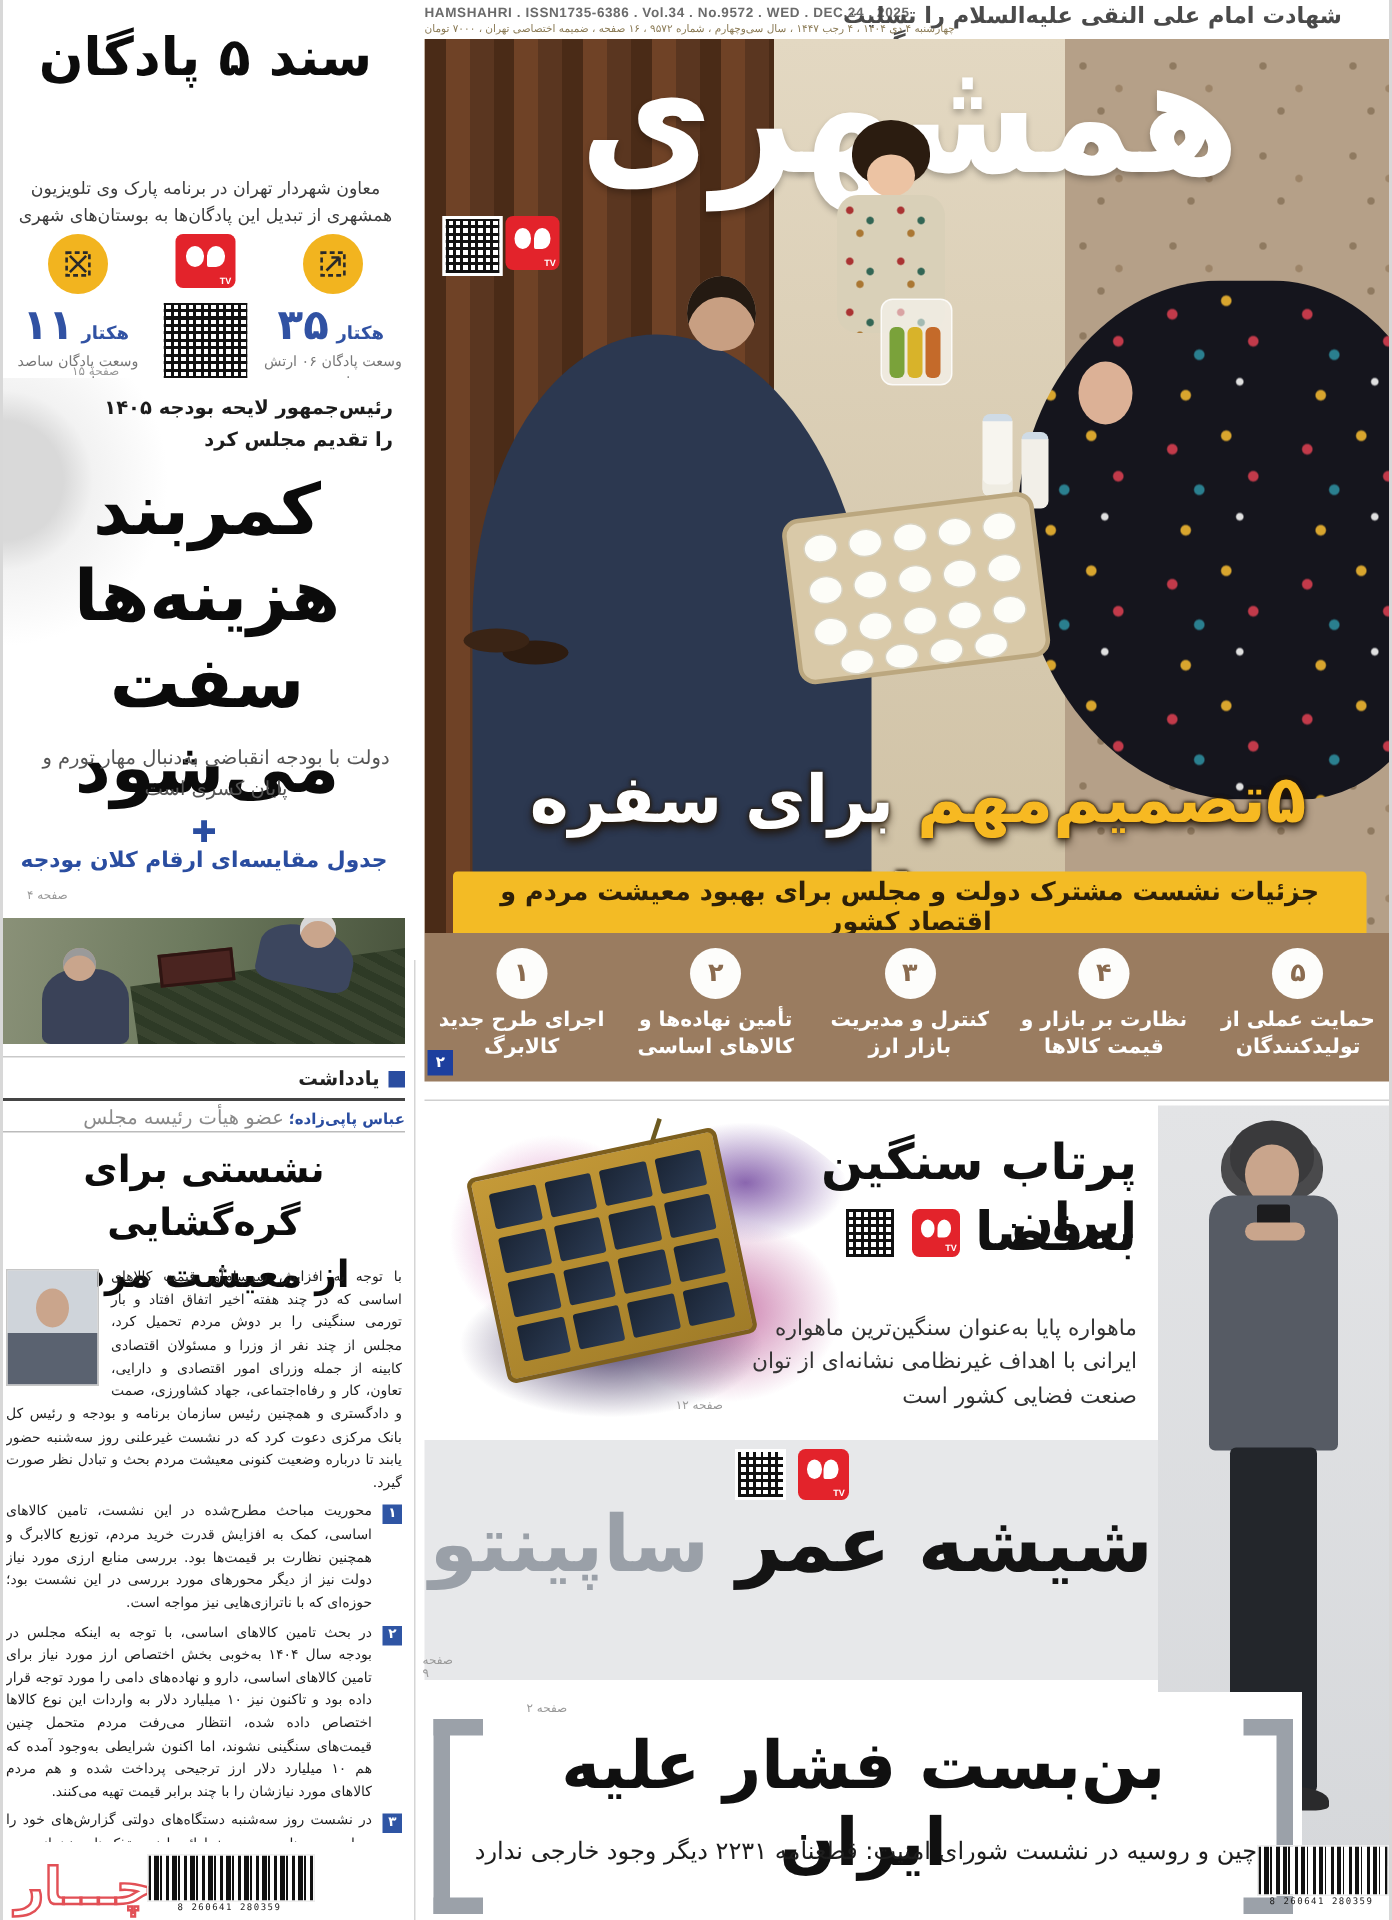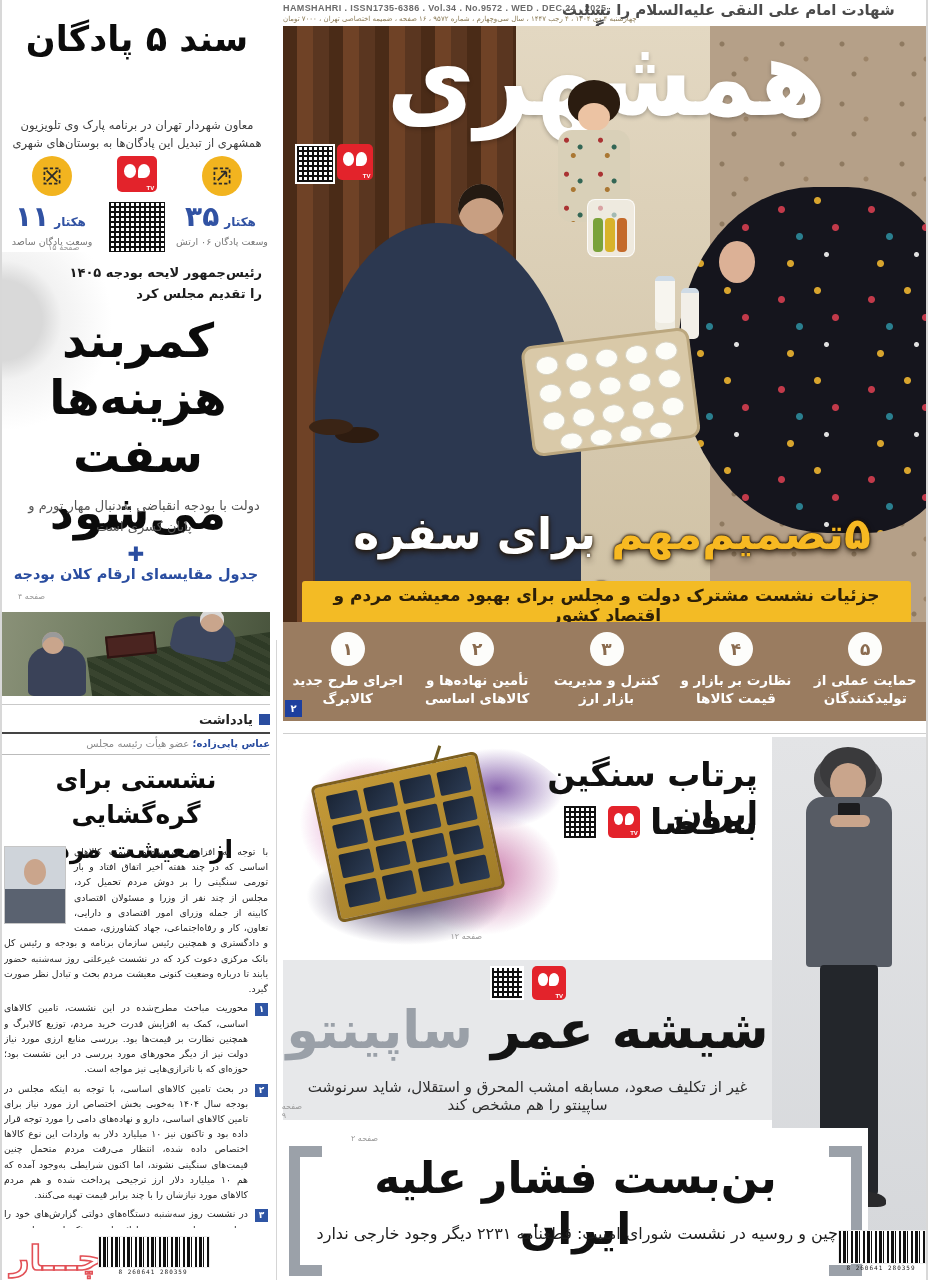--- a/index.html
+++ b/index.html
@@ -147,21 +147,21 @@
   .bd-m2{position:absolute;left:170px;top:6px;width:64px;height:40px;border-radius:40% 50% 20% 20%;background:#3c465e;transform:rotate(12deg);}
   .bd-m2h{position:absolute;left:198px;top:-4px;width:24px;height:24px;border-radius:50%;background:#c9a58c;box-shadow:inset 0 6px 0 #d8d8d8;}
   .bd-case{position:absolute;left:104px;top:22px;width:46px;height:18px;background:#4a2420;border:2px solid #2f1512;transform:rotate(-6deg);}
   
   .note-rule1{left:0;top:640px;width:268px;height:1px;background:#c9c9c9;}
   .note-head{left:0;top:648px;width:268px;display:flex;flex-direction:row-reverse;align-items:center;gap:6px;}
   .note-head .sq{width:11px;height:11px;background:#2a4da0;}
   .note-head .t{font-size:13px;font-weight:bold;color:#222;}
   .note-rule2{left:0;top:668px;width:268px;height:2px;background:#444;}
   .byline{left:0;top:676px;width:268px;text-align:right;font-size:10px;}
-  .byline .n{color:#2a4da0;font-weight:bold;} .byline .r{color:#8a8a8a;font-size:10px;}
+  .byline .n{color:#2a4da0;font-weight:bold;} .byline .r{color:#8a8a8a;font-size:13px;}
   .note-rule3{left:0;top:692px;width:268px;height:1px;background:#bbb;}
   .note-h{left:0;top:700px;width:268px;text-align:center;font-size:25px;font-weight:900;color:#0d0d0d;line-height:1.4;}
   .note-body{left:2px;top:782px;width:264px;height:444px;overflow:hidden;font-size:9.3px;color:#1e1e1e;
      line-height:1.64;text-align:justify;}
   .note-body .ap{float:left;width:60px;height:76px;border:1px solid #c6c6c6;margin:2px 8px 4px 0;
      background:linear-gradient(180deg,#cfd4da 55%,#5a6270 55%);position:relative;}
   .note-body .ap::before{content:"";position:absolute;left:19px;top:12px;width:22px;height:26px;border-radius:50%;background:#caa58c;}
   .note-item{position:relative;padding-right:20px;margin-top:4px;}
   .note-item .nsq{position:absolute;right:0;top:3px;width:13px;height:13px;background:#2f55a4;color:#fff;
      font-size:9px;font-weight:bold;text-align:center;line-height:13px;}
@@ -287,20 +287,21 @@
     <div class="sat-h1 rtl">پرتاب سنگین ایران</div>
     <div class="sat-h2">
       <span class="t rtl">به‌فضا</span>
       <span class="tvlogo" style="width:32px;height:32px;display:inline-block;position:relative;">
           <span class="d1"></span>
           <span class="d2"></span>
           <span class="tv">TV</span>
         </span>
       <span class="qr" style="width:32px;height:32px;display:inline-block;"></span>
     </div>
+    <div class="sat-sub rtl">ماهواره پایا به‌عنوان سنگین‌ترین ماهواره ایرانی با اهداف غیرنظامی نشانه‌ای از توان صنعت فضایی کشور است</div>
     <div class="sat-page">صفحه ۱۲</div>
   </div>
 
   <div class="abs portrait">
     <div class="po-hair"></div>
     <div class="po-face"></div>
     <div class="po-body"></div>
     <div class="po-phone"></div>
     <div class="po-hands"></div>
     <div class="po-legs"></div>
@@ -313,21 +314,20 @@
       <span class="tvlogo" style="width:34px;height:34px;display:inline-block;position:relative;">
           <span class="d1"></span>
           <span class="d2"></span>
           <span class="tv">TV</span>
         </span>
     </div>
     <div class="sap-h rtl">
       <span class="b">شیشه عمر</span>
       <span class="g">ساپینتو</span>
     </div>
-    <div class="sap-sub rtl">غیر از تکلیف صعود، مسابقه امشب المحرق و استقلال، شاید سرنوشت ساپینتو را هم مشخص کند</div>
     <div class="sap-page">صفحه ۹</div>
   </div>
 
   <div class="abs closing">
     <div class="brk l"></div>
     <div class="brk r"></div>
     <div class="cl-page">صفحه ۲</div>
     <div class="cl-h rtl">بن‌بست فشار علیه ایران</div>
     <div class="cl-sub rtl">چین و روسیه در نشست شورای امنیت: قطعنامه ۲۲۳۱ دیگر وجود خارجی ندارد</div>
   </div>

